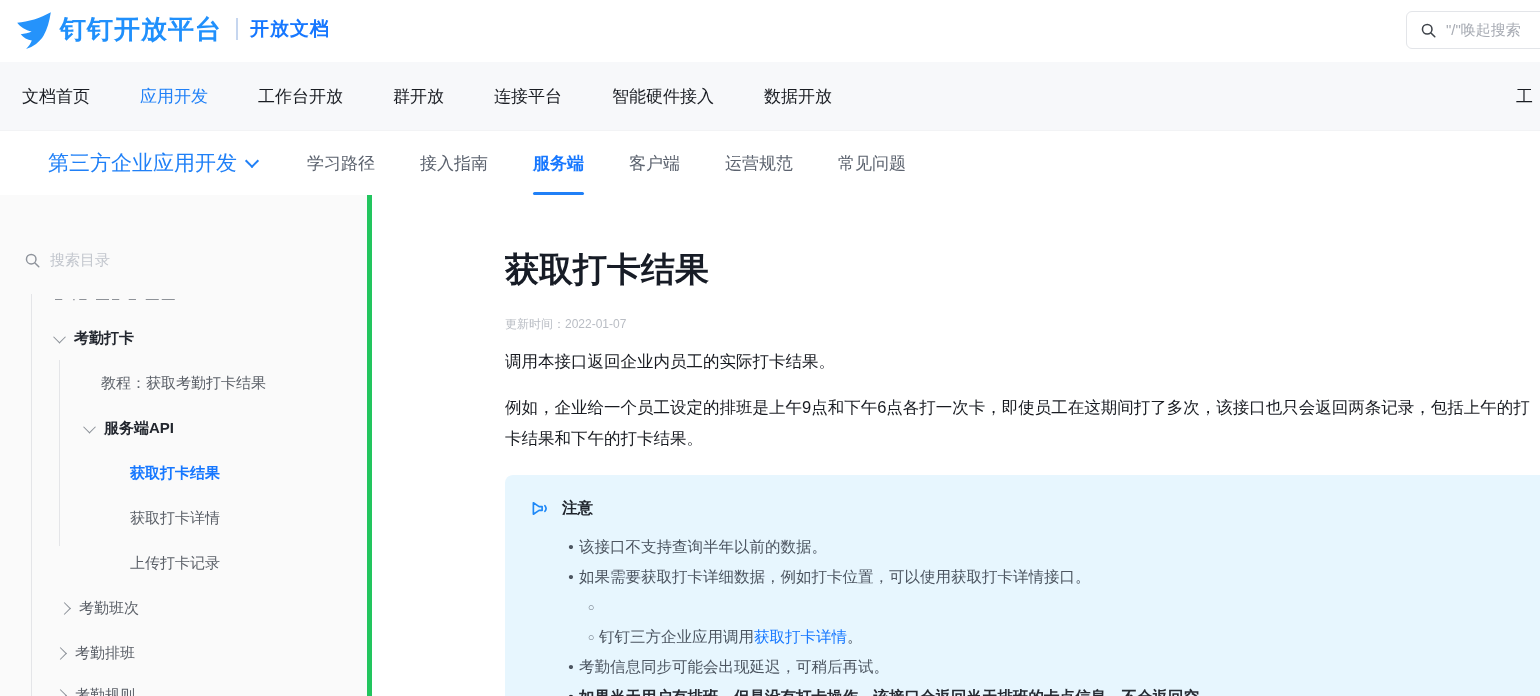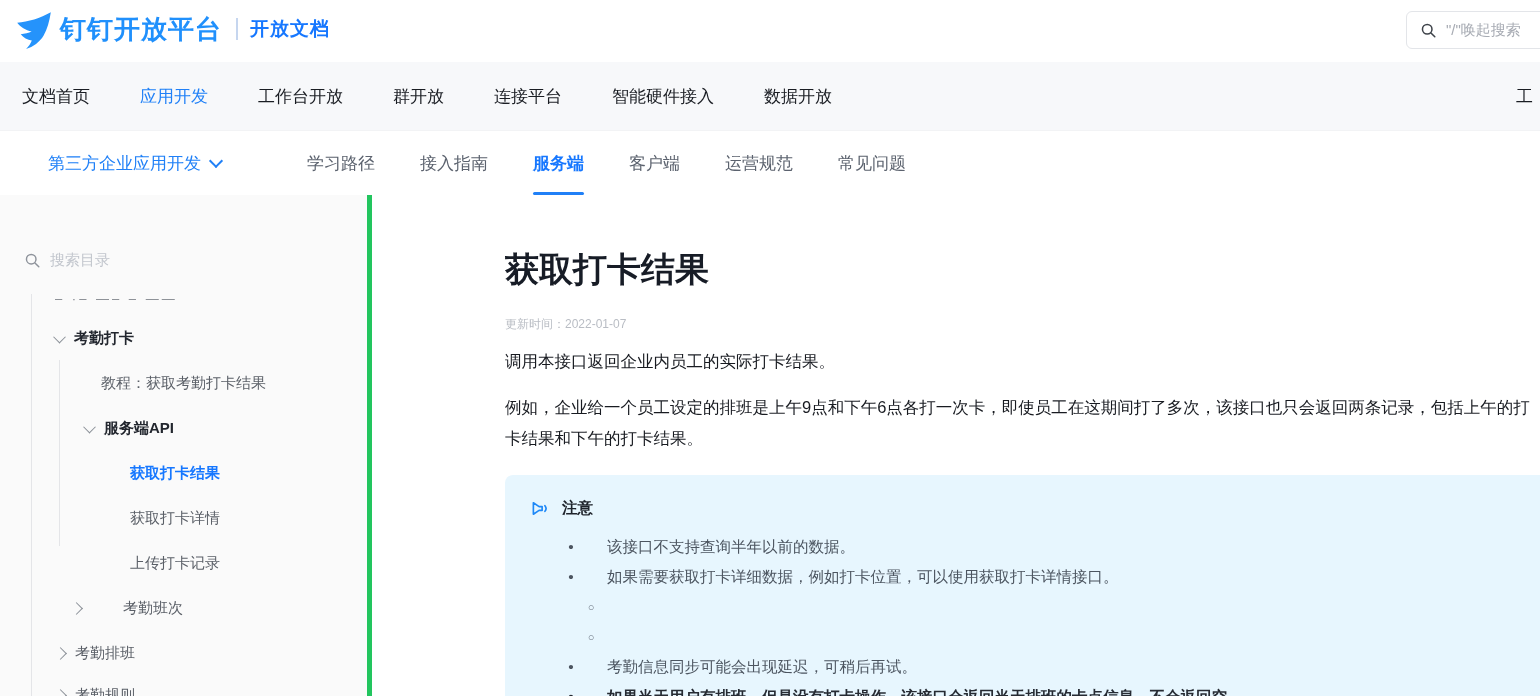--- a/index.html
+++ b/index.html
@@ -17,21 +17,21 @@
   
   .mainnav{position:absolute;left:0;top:62px;width:100%;height:69px;background:#f7f8fa;
            display:flex;align-items:center;padding-left:22px;gap:50px;box-sizing:border-box;
            font-size:17px;color:#1a1d23;border-bottom:1px solid #f2f3f5;}
   .mainnav .item{cursor:pointer;white-space:nowrap;font-family:Liberation Mono, monospace;}
   .mainnav .item.active{color:#2080f7;}
   .mainnav .overflow{position:absolute;left:1516px;top:50%;transform:translateY(-50%);}
   
   .subnav{position:absolute;left:0;top:131px;width:100%;height:64px;background:#fff;}
   .dropdown{position:absolute;left:48px;top:0;height:100%;display:flex;align-items:center;gap:10px;
-            color:#2080f7;font-size:17px;cursor:pointer;}
+            color:#2080f7;font-size:21px;cursor:pointer;}
   .chev{width:8px;height:8px;border-right:2px solid #2080f7;border-bottom:2px solid #2080f7;
         transform:rotate(45deg);margin-top:-4px;}
   .tabs{position:absolute;left:307px;top:0;height:100%;display:flex;gap:45px;}
   .tab{position:relative;display:flex;align-items:center;height:100%;font-size:17px;color:#5b626e;cursor:pointer;white-space:nowrap;}
   .tab.active{color:#1677ff;font-weight:700;}
   .tab.active .underline{position:absolute;left:0;right:0;bottom:0;height:3px;background:#2080f7;border-radius:2px;}
   
   .sidebar{position:absolute;left:0;top:195px;width:372px;height:501px;background:#fafafa;
            border-right:5px solid #22c55e;overflow:hidden;box-sizing:border-box;}
   .sb-search{position:absolute;left:24px;top:56px;display:flex;align-items:center;gap:9px;cursor:text;}
@@ -57,21 +57,21 @@
   .note{margin-top:21px;margin-left:132px;background:#e7f6fe;border-radius:8px 0 0 8px;
         height:420px;padding:23px 28px 0 24px;box-sizing:border-box;}
   .note-head{display:flex;align-items:center;gap:12px;text-align:right;}
   .note-title{font-size:15.5px;font-weight:700;color:#1f242c;}
   .note-list{margin-top:13px;}
   .nrow{display:flex;align-items:flex-start;line-height:30px;font-size:15.5px;color:#4c5560;}
   .nrow .dot{width:16px;flex:none;text-align:center;margin-left:34px;}
   .nrow.sub .dot{margin-left:54px;font-size:11px;color:#6b7480;}
   .nrow.boldrow{font-weight:700;color:#262b33;}
   .nlink{color:#1677ff;cursor:pointer;}
-  .txt{white-space:nowrap;margin-left:28px;}
+  .txt{white-space:nowrap;}
 </style>
 </head>
 <body>
 
 <div class="header">
   <div class="logo">
     <span style="display:flex;">
       <svg width="40" height="40" viewBox="0 0 44 44">
         <path fill="#2593fb" d="M40.5 3.5C29 10 15.5 14 3.5 15.2c3.4 4.6 9.4 8.3 15.9 9.6-3.1 1.5-7.8 2.6-12 2.9 2.8 3.6 7.4 6.3 12.2 7-1.3 3.3-3.5 6.6-6.3 9.2 7.8-2.3 15-7.5 19.3-14.8 3.9-6.7 6.4-16 7.9-25.6z"></path>
       </svg>
@@ -159,21 +159,21 @@
   </div>
   <div class="trow sel" style="left:130px;top:267px;">
     <span>获取打卡结果</span>
   </div>
   <div class="trow" style="left:130px;top:312px;">
     <span>获取打卡详情</span>
   </div>
   <div class="trow" style="left:130px;top:357px;">
     <span>上传打卡记录</span>
   </div>
-  <div class="trow" style="left:72px;top:402px;gap:32px;">
+  <div class="trow" style="left:60px;top:402px;">
     <span class="arr right"></span>
     <span>考勤班次</span>
   </div>
   <div class="trow" style="left:56px;top:447px;">
     <span class="arr right"></span>
     <span>考勤排班</span>
   </div>
   <div class="trow" style="left:56px;top:489px;">
     <span class="arr right"></span>
     <span>考勤规则</span>
@@ -205,20 +205,21 @@
       </div>
       <div class="nrow">
         <span class="dot">•</span>
         <span class="txt">如果需要获取打卡详细数据，例如打卡位置，可以使用获取打卡详情接口。</span>
       </div>
       <div class="nrow sub">
         <span class="dot">○</span>
       </div>
       <div class="nrow sub">
         <span class="dot">○</span>
+        <span class="txt"><span>钉钉三方企业应用调用</span><span class="nlink">获取打卡详情</span><span>。</span></span>
       </div>
       <div class="nrow">
         <span class="dot">•</span>
         <span class="txt">考勤信息同步可能会出现延迟，可稍后再试。</span>
       </div>
       <div class="nrow boldrow">
         <span class="dot">•</span>
         <span class="txt">如果当天用户有排班，但是没有打卡操作，该接口会返回当天排班的卡点信息，不会返回空。</span>
       </div>
     </div>

